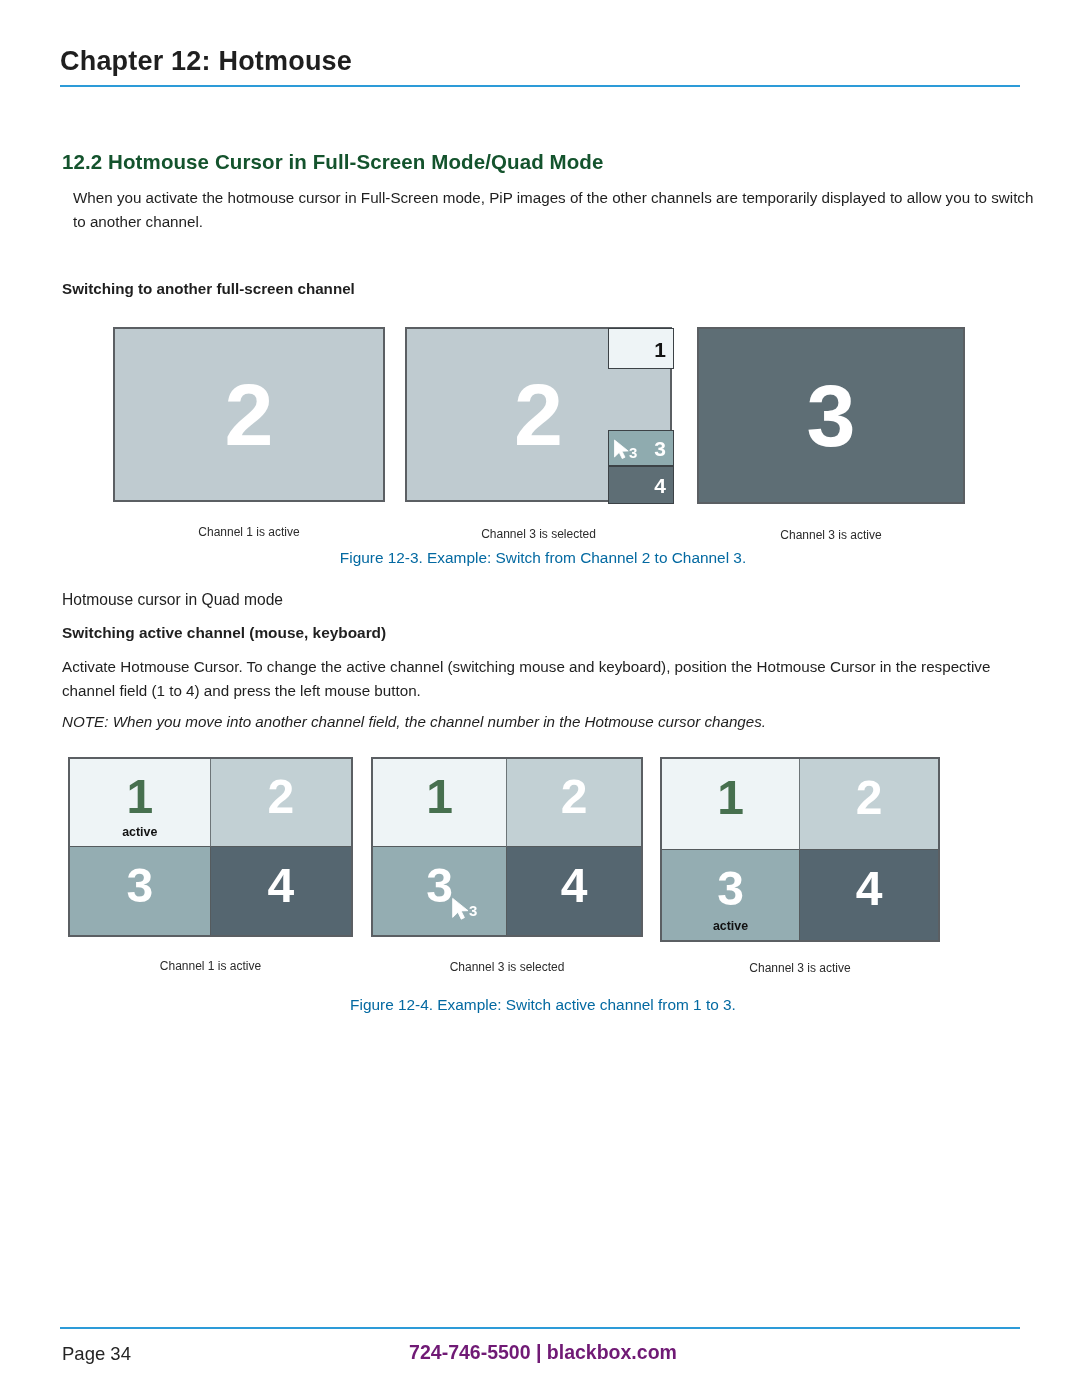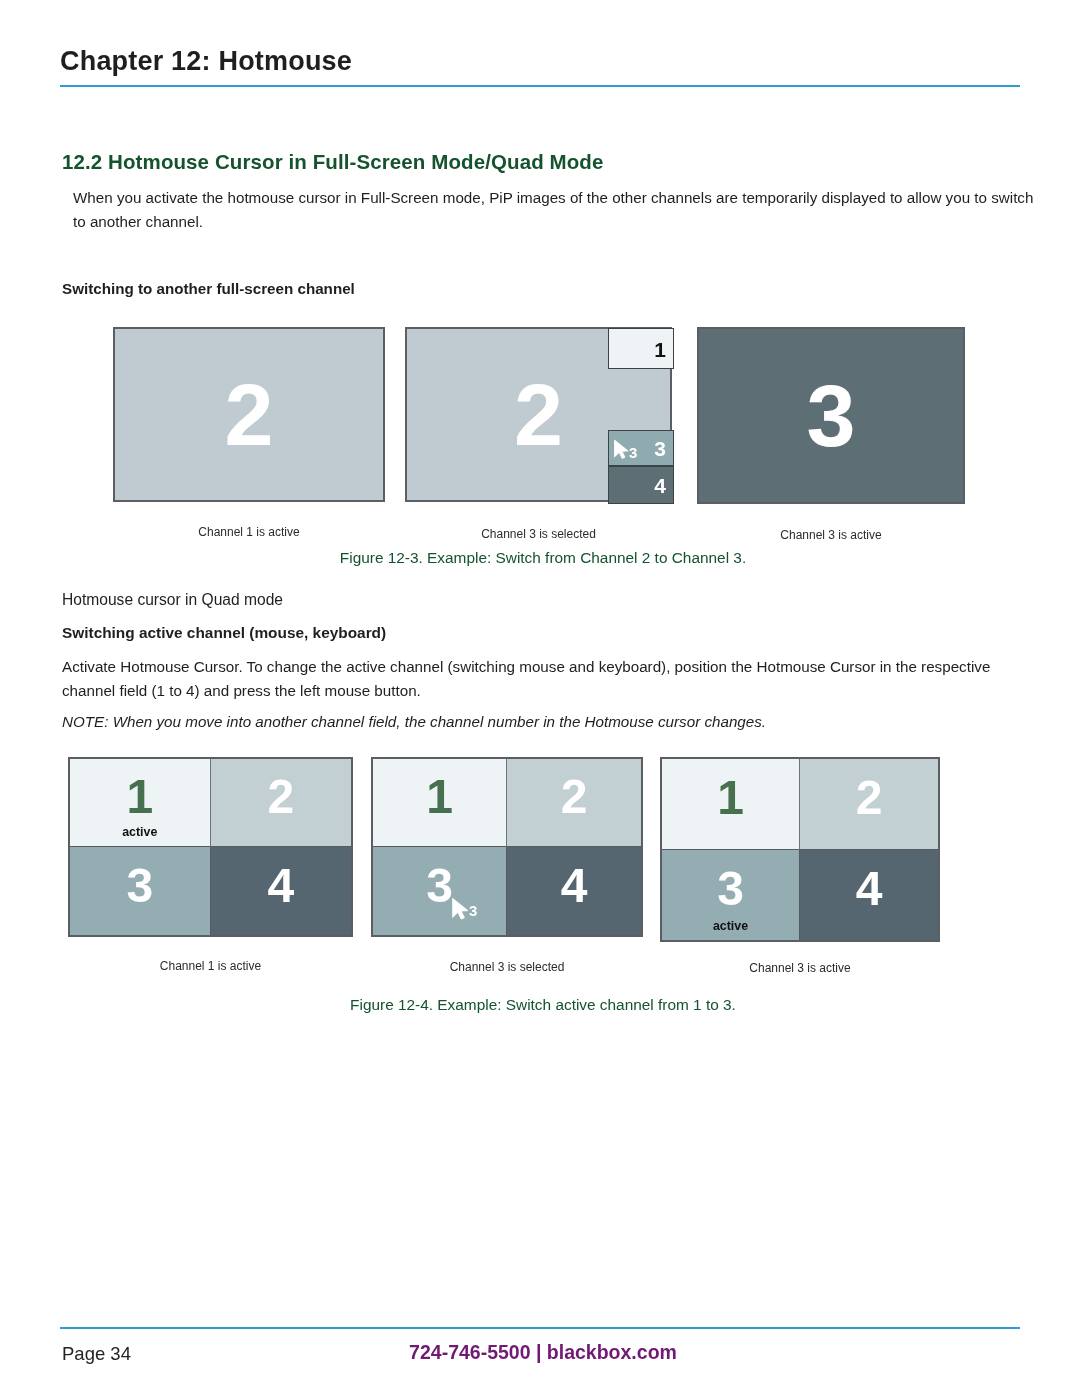--- a/index.html
+++ b/index.html
@@ -73,21 +73,21 @@
   .p-act2  { top: 655px; }
   .p-note  { top: 710px; font-style: italic; }
 
   
   .fig-caption {
     position: absolute;
     left: 62px;
     width: 962px;
     text-align: center;
     font-size: 15.4px;
-    color: #14532d;
+    color: #0369a1;
   }
   .fig-cap-3 { top: 549px; }
   .fig-cap-4 { top: 996px; }
 
   
   .small-label {
     position: absolute;
     font-size: 12px;
     color: #2b2b2b;
     text-align: center;

